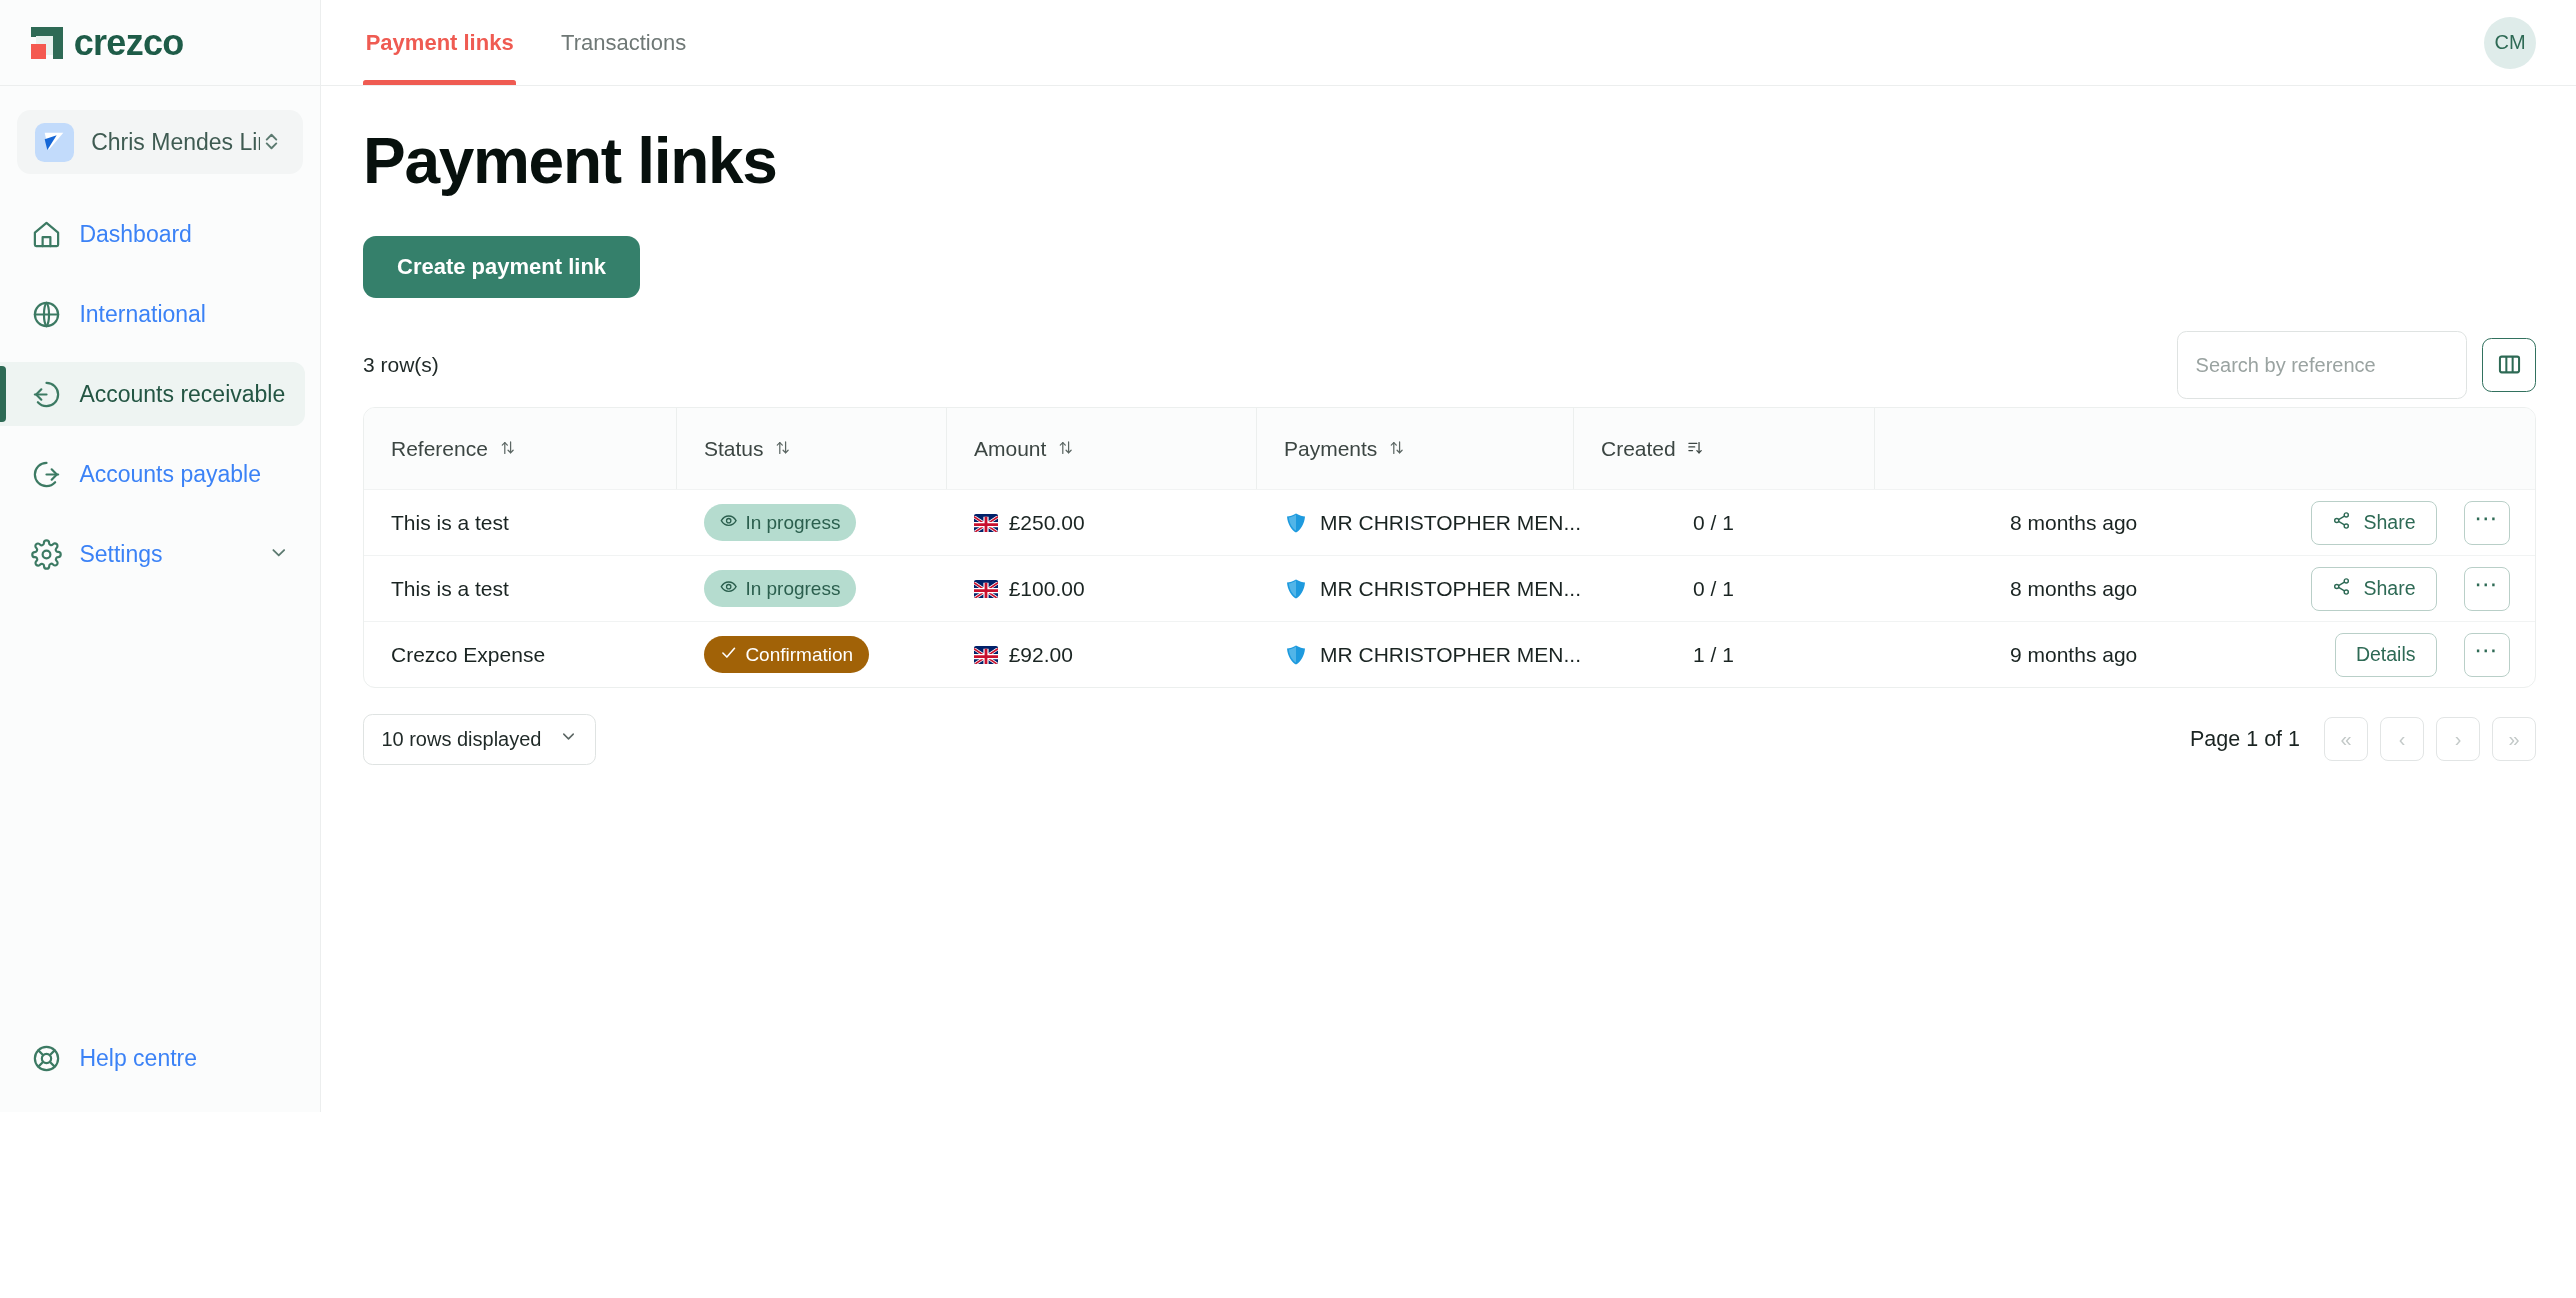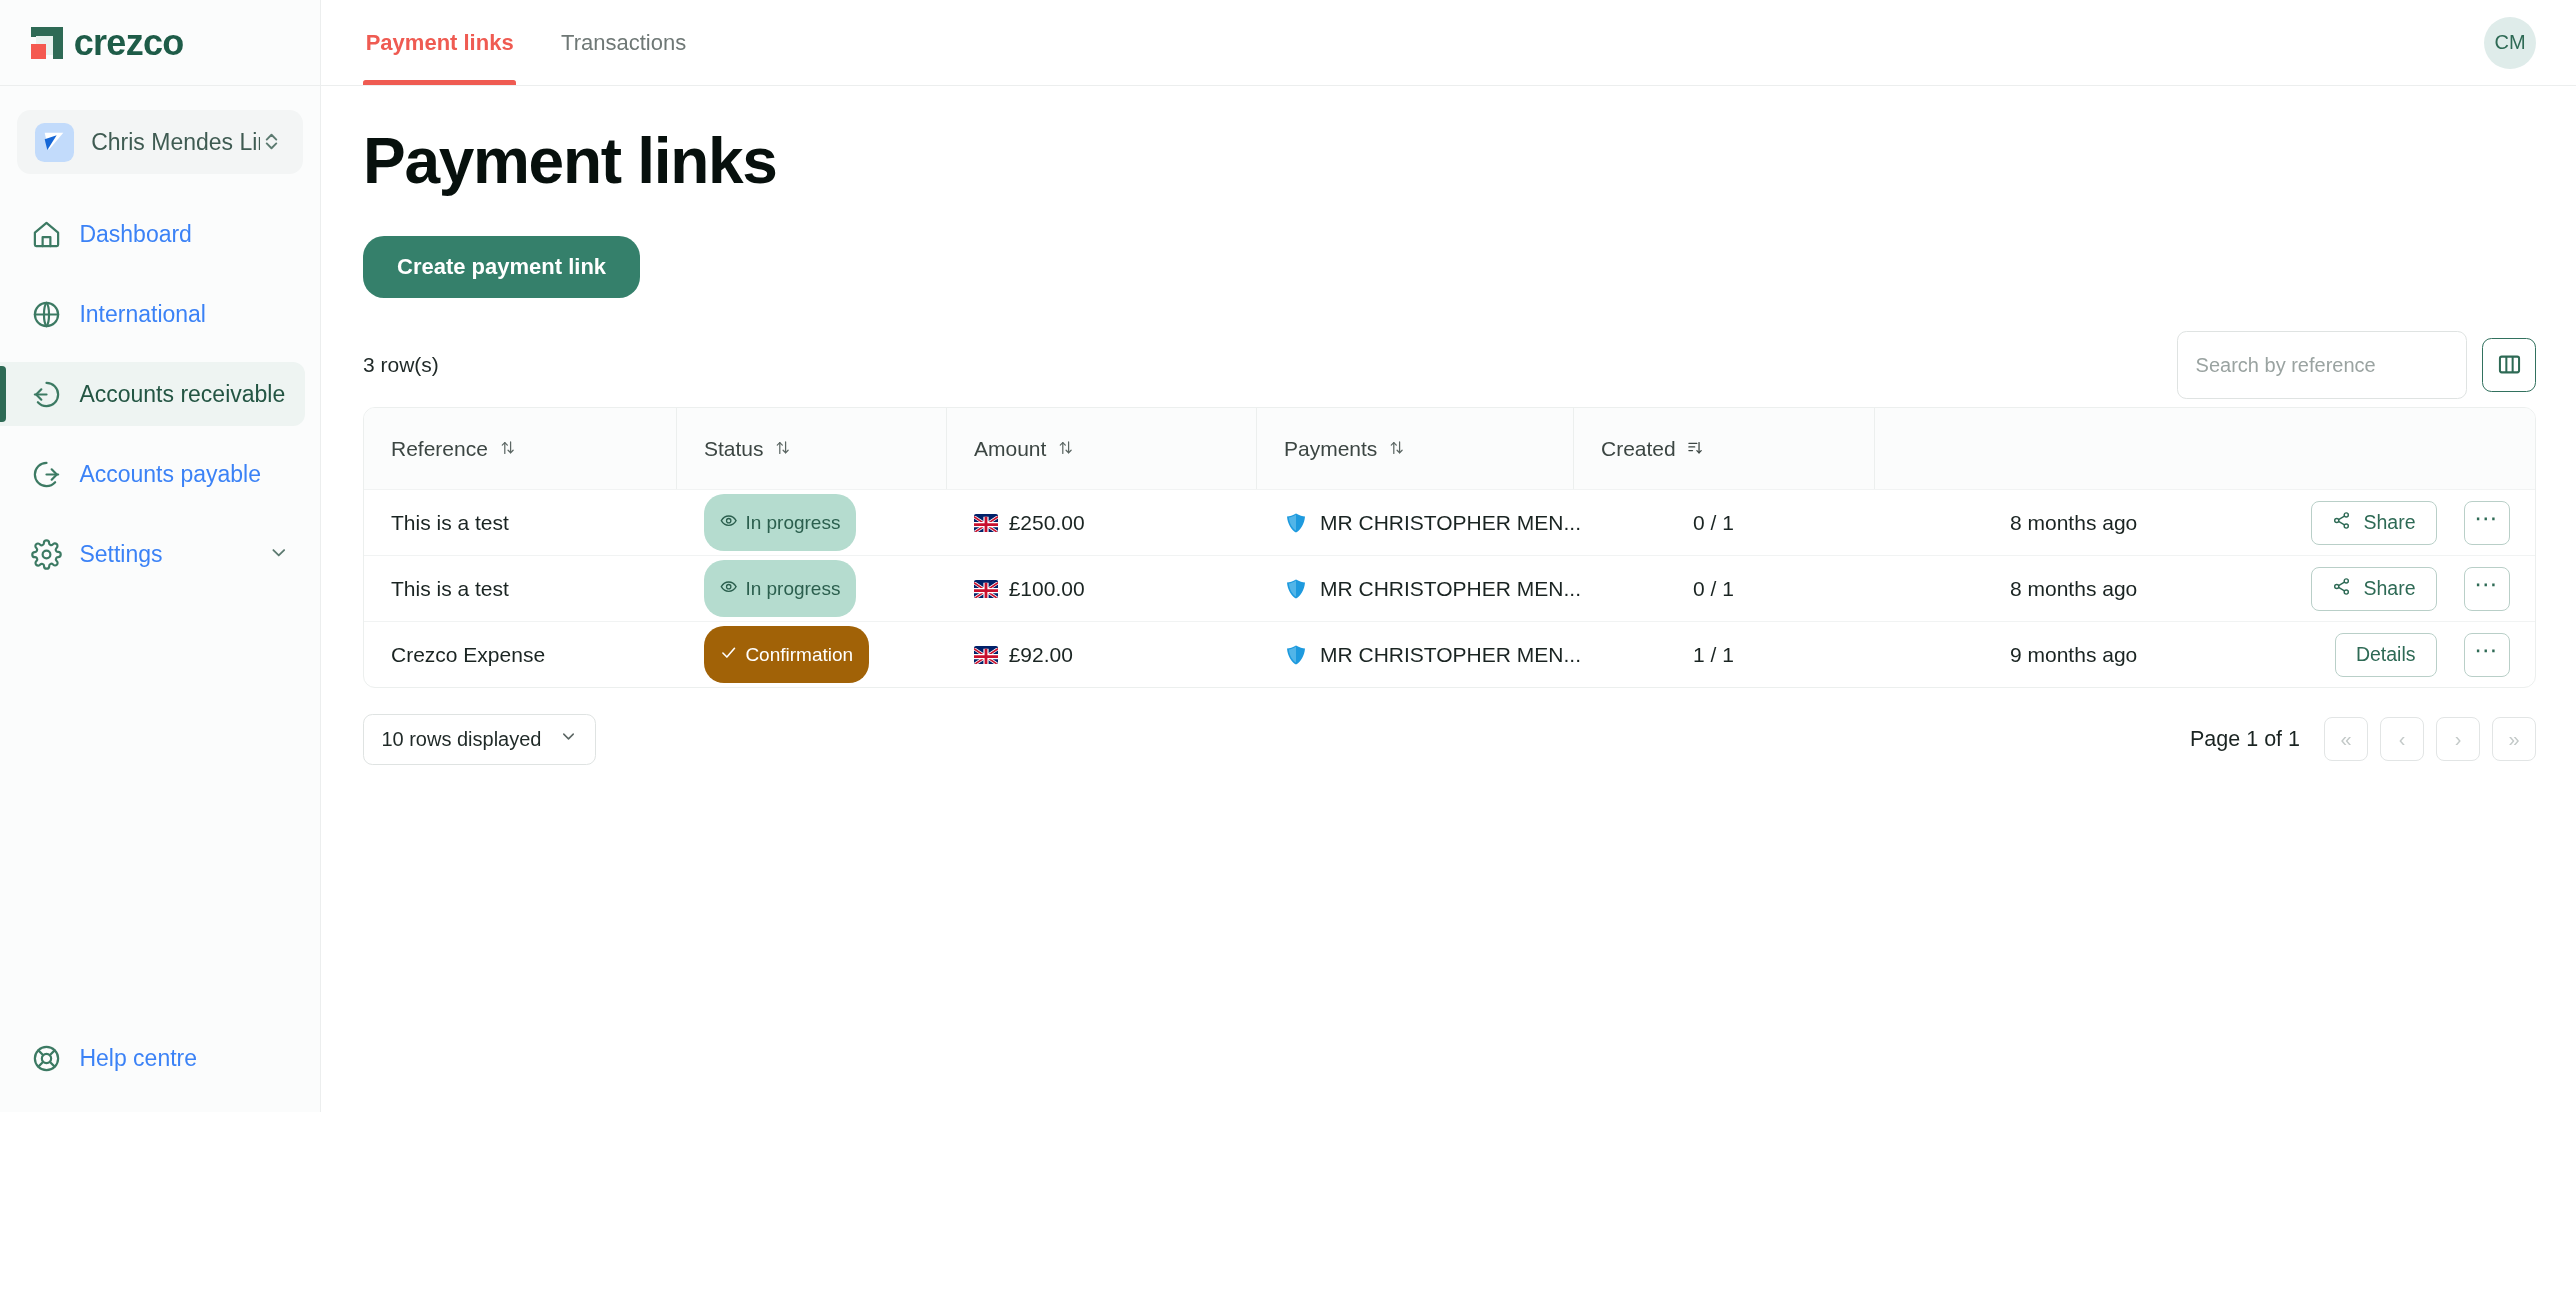--- a/index.html
+++ b/index.html
@@ -98,21 +98,21 @@
   }
 
   .content { padding: 43px 40px 0 42px; }
   .page-title {
     font-size: 64px; font-weight: 700; color: #07100d;
     letter-spacing: -1.3px; line-height: 1;
   }
   .create-btn {
     margin-top: 43px; display: inline-flex; align-items: center; justify-content: center;
     height: 62px; padding: 0 34px; background: #35806b; color: #ffffff;
-    font-size: 22px; font-weight: 700; border: none; border-radius: 21px; cursor: pointer;
+    font-size: 22px; font-weight: 700; border: none; border-radius: 13px; cursor: pointer;
     font-family: "Liberation Sans", sans-serif;
   }
 
   .table-toolbar {
     margin-top: 38px; display: flex; align-items: center; height: 58px;
   }
   .rowcount { font-size: 21px; color: #1f2927; }
   .toolbar-right { margin-left: auto; display: flex; align-items: center; gap: 14.8px; }
   .search-input {
     width: 290px; height: 68px; border: 1.3px solid #dfe3e2; border-radius: 9.4px;
@@ -147,21 +147,21 @@
   .c-ref   { flex: 0 0 313px; }
   .c-stat  { flex: 0 0 270px; }
   .c-amt   { flex: 0 0 310px; }
   .c-bank  { flex: 0 0 409px; }
   .c-pay   { flex: 0 0 317px; }
   .c-crt   { flex: 0 0 301px; }
   .c-act   { flex: 1 1 auto; justify-content: flex-end; gap: 27px; padding-right: 25.5px; }
 
   .badge {
     display: inline-flex; align-items: center; gap: 8px;
-    height: 57px; padding: 0 16px; border-radius: 20px;
+    height: 37px; padding: 0 16px; border-radius: 20px;
     font-size: 19px; white-space: nowrap;
   }
   .badge.progress { background: #b5dccf; color: #2b5f4e; }
   .badge.confirm  { background: #a16207; color: #ffffff; }
 
   .flag {
     width: 24px; height: 17.4px; flex: 0 0 24px; margin-right: 10.7px;
     border-radius: 2px; overflow: hidden; position: relative; background: #012169;
   }
   .bank-logo { width: 24px; height: 24px; flex: 0 0 24px; margin-right: 12px; }

